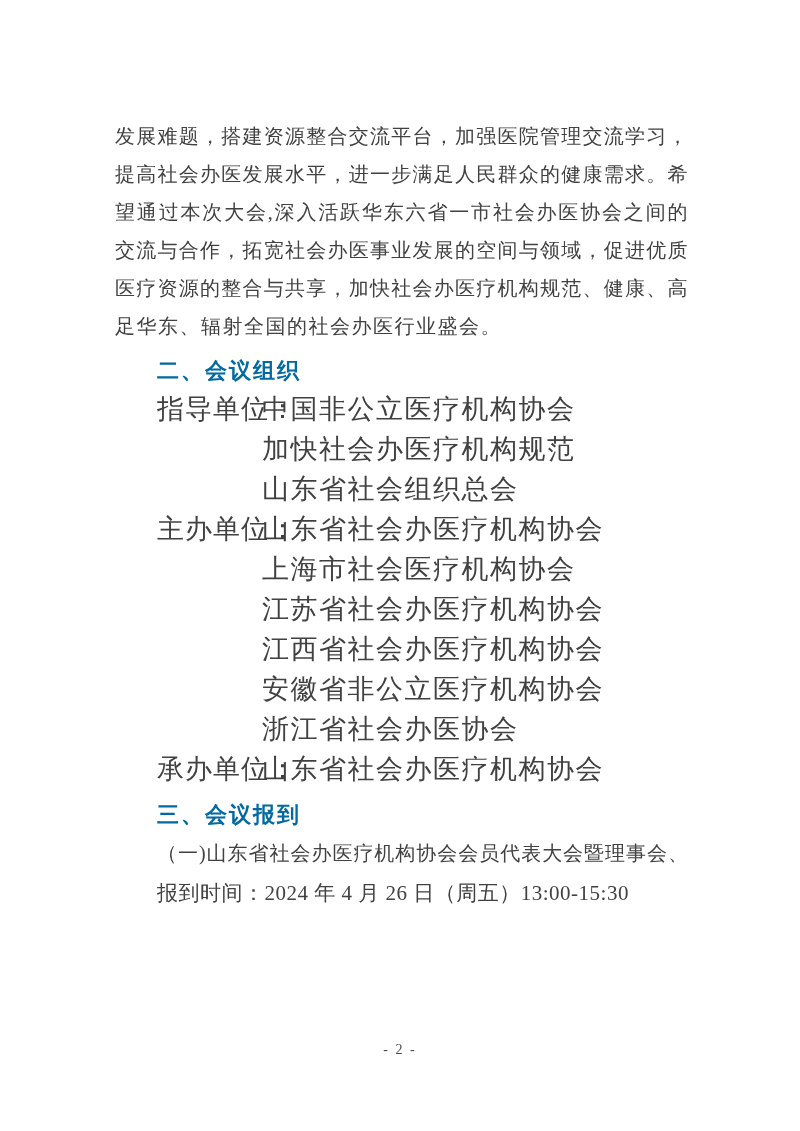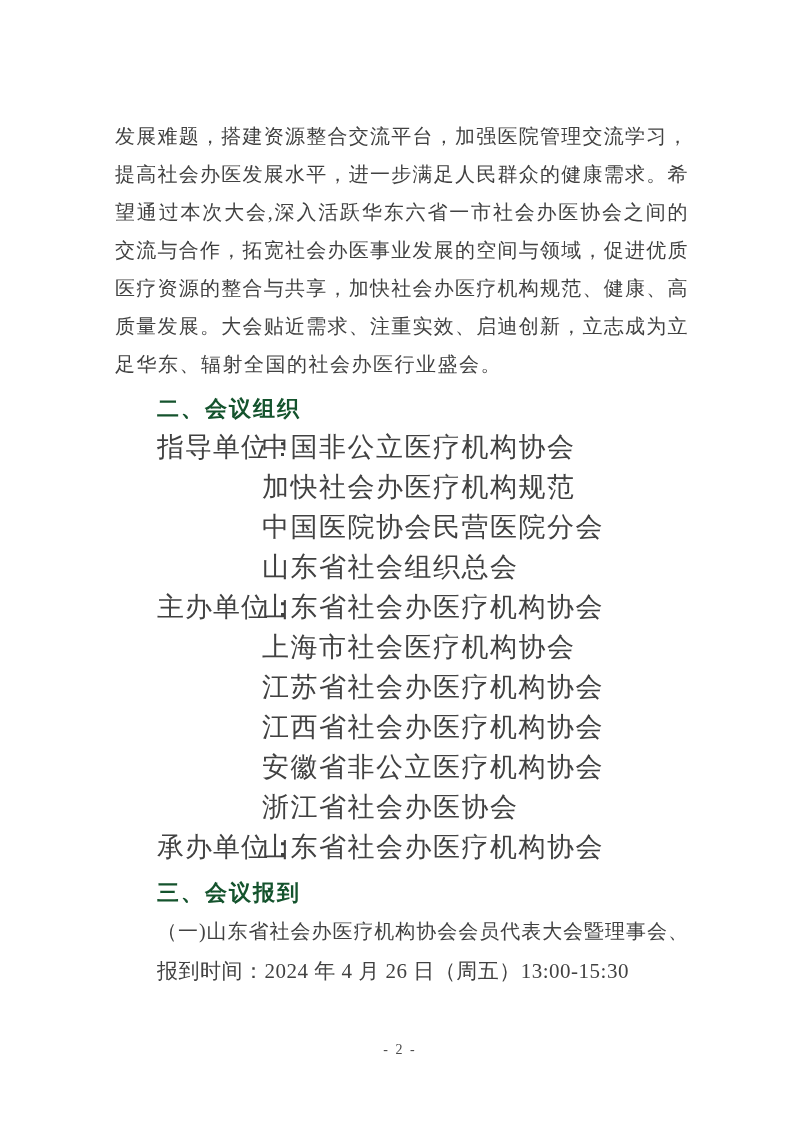--- a/index.html
+++ b/index.html
@@ -38,21 +38,21 @@
     text-align-last: left;
     letter-spacing: 1.5px;
   }
   
   .section-heading {
     font-family: "Liberation Sans", "DejaVu Sans", sans-serif;
     font-weight: 700;
     font-size: 22px;
     line-height: 36px;
     height: 36px;
-    color: #14532d;
+    color: #0369a1;
     margin: 8px 0 0 42px;
     letter-spacing: 2px;
   }
   .section-heading.second {
     margin-top: 8px;
   }
   
   .org-row {
     display: flex;
     align-items: flex-start;
@@ -118,32 +118,30 @@
 
 <div class="page">
   <div class="content">
 
     <div>
       <div class="p-line">发展难题，搭建资源整合交流平台，加强医院管理交流学习，</div>
       <div class="p-line">提高社会办医发展水平，进一步满足人民群众的健康需求。希</div>
       <div class="p-line">望通过本次大会,深入活跃华东六省一市社会办医协会之间的</div>
       <div class="p-line">交流与合作，拓宽社会办医事业发展的空间与领域，促进优质</div>
       <div class="p-line">医疗资源的整合与共享，加快社会办医疗机构规范、健康、高</div>
-      <div class="p-line">质量发展。大会贴近需求、注重实效、启迪创新，立志成为立</div>
       <div class="p-line last">足华东、辐射全国的社会办医行业盛会。</div>
     </div>
 
     <div class="section-heading">二、会议组织</div>
 
     <div class="org-row">
       <div class="org-label">指导单位：</div>
       <div class="org-items">
         <div class="org-item">中国非公立医疗机构协会</div>
         <div class="org-item">加快社会办医疗机构规范</div>
-        <div class="org-item">中国医院协会民营医院分会</div>
         <div class="org-item">山东省社会组织总会</div>
       </div>
     </div>
 
     <div class="org-row">
       <div class="org-label">主办单位：</div>
       <div class="org-items">
         <div class="org-item">山东省社会办医疗机构协会</div>
         <div class="org-item">上海市社会医疗机构协会</div>
         <div class="org-item">江苏省社会办医疗机构协会</div>

